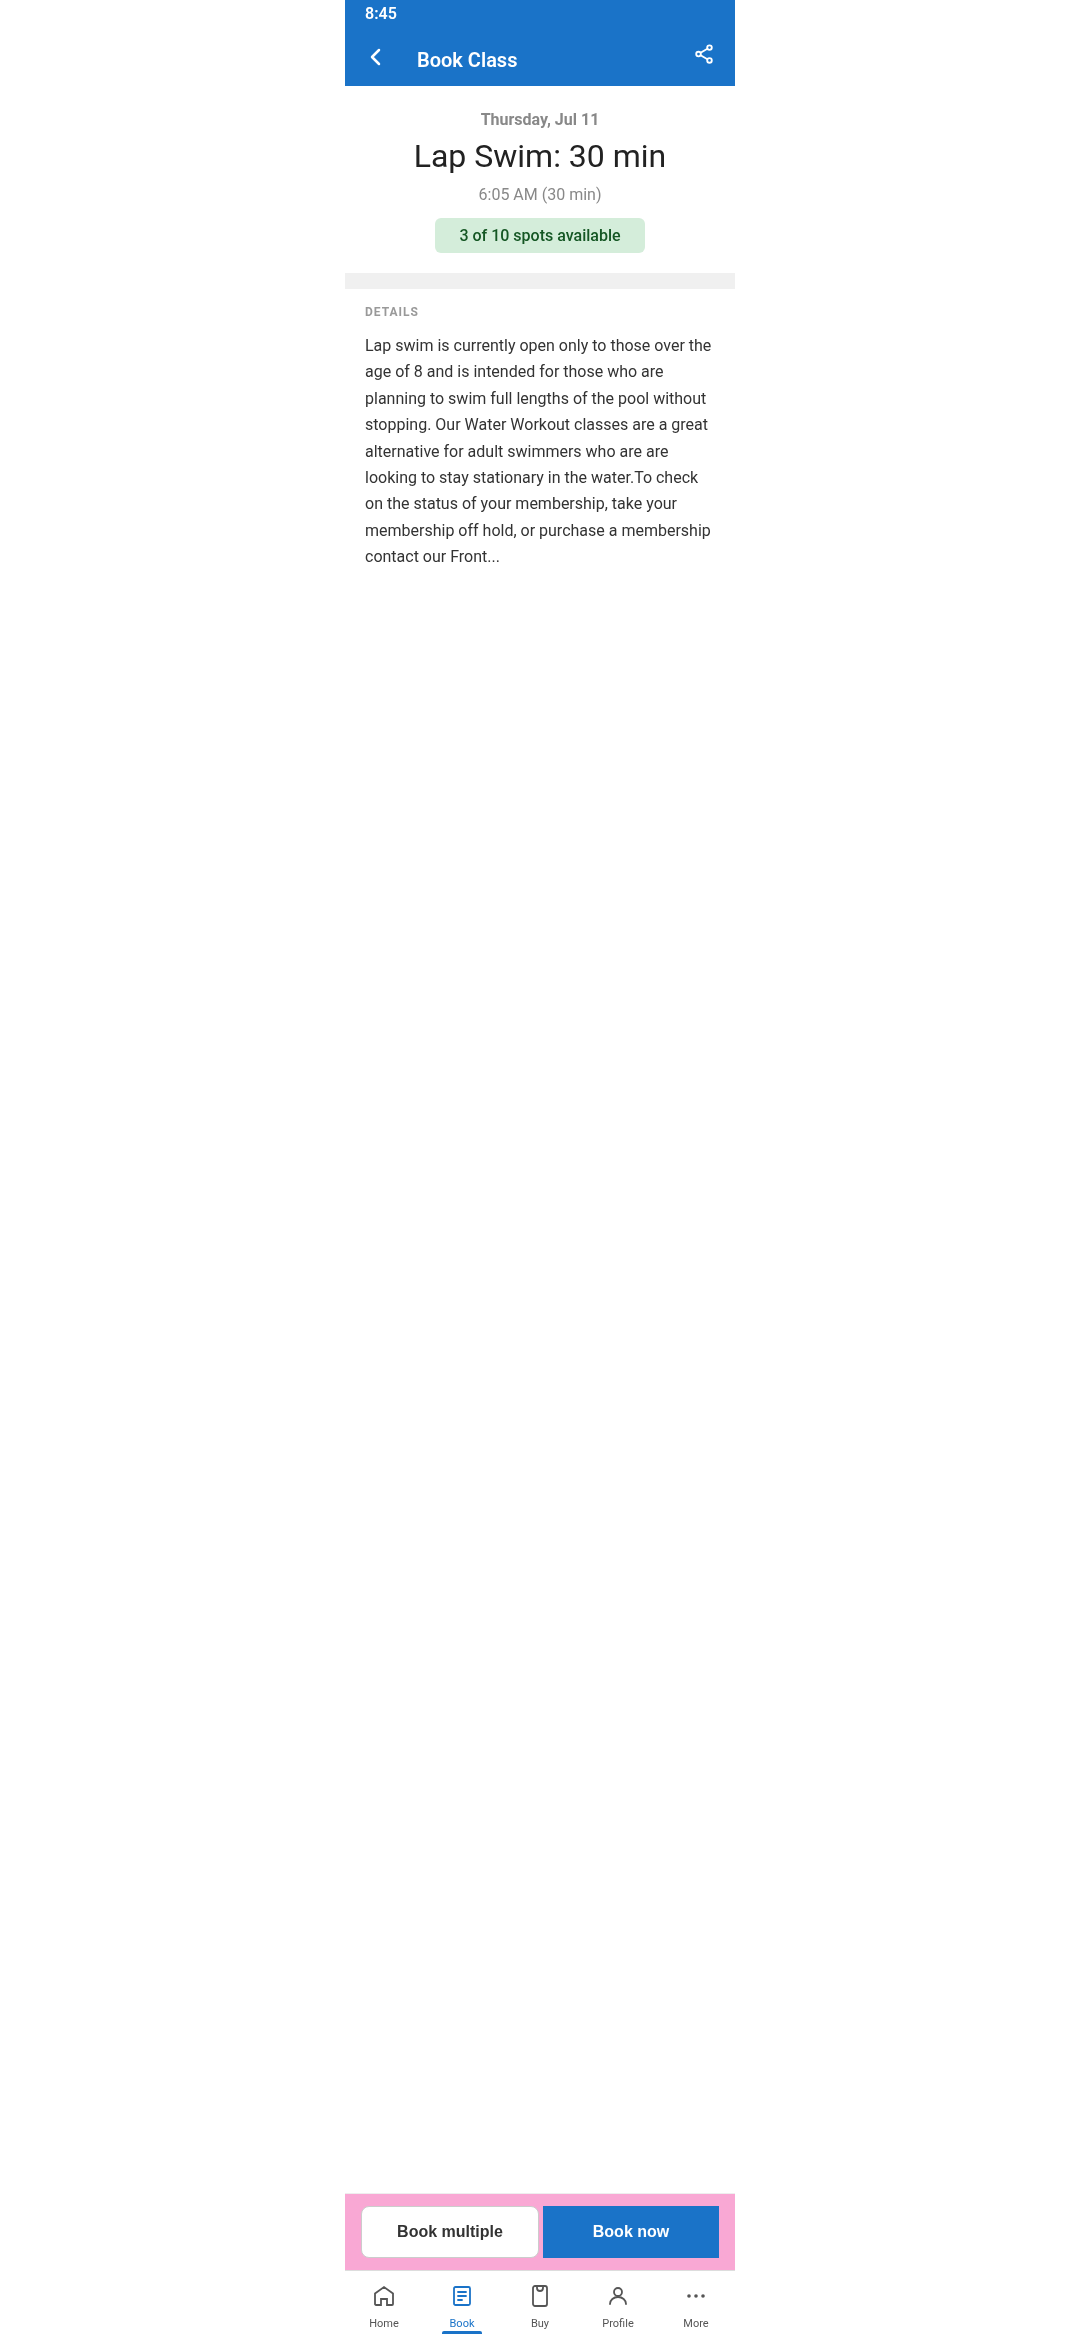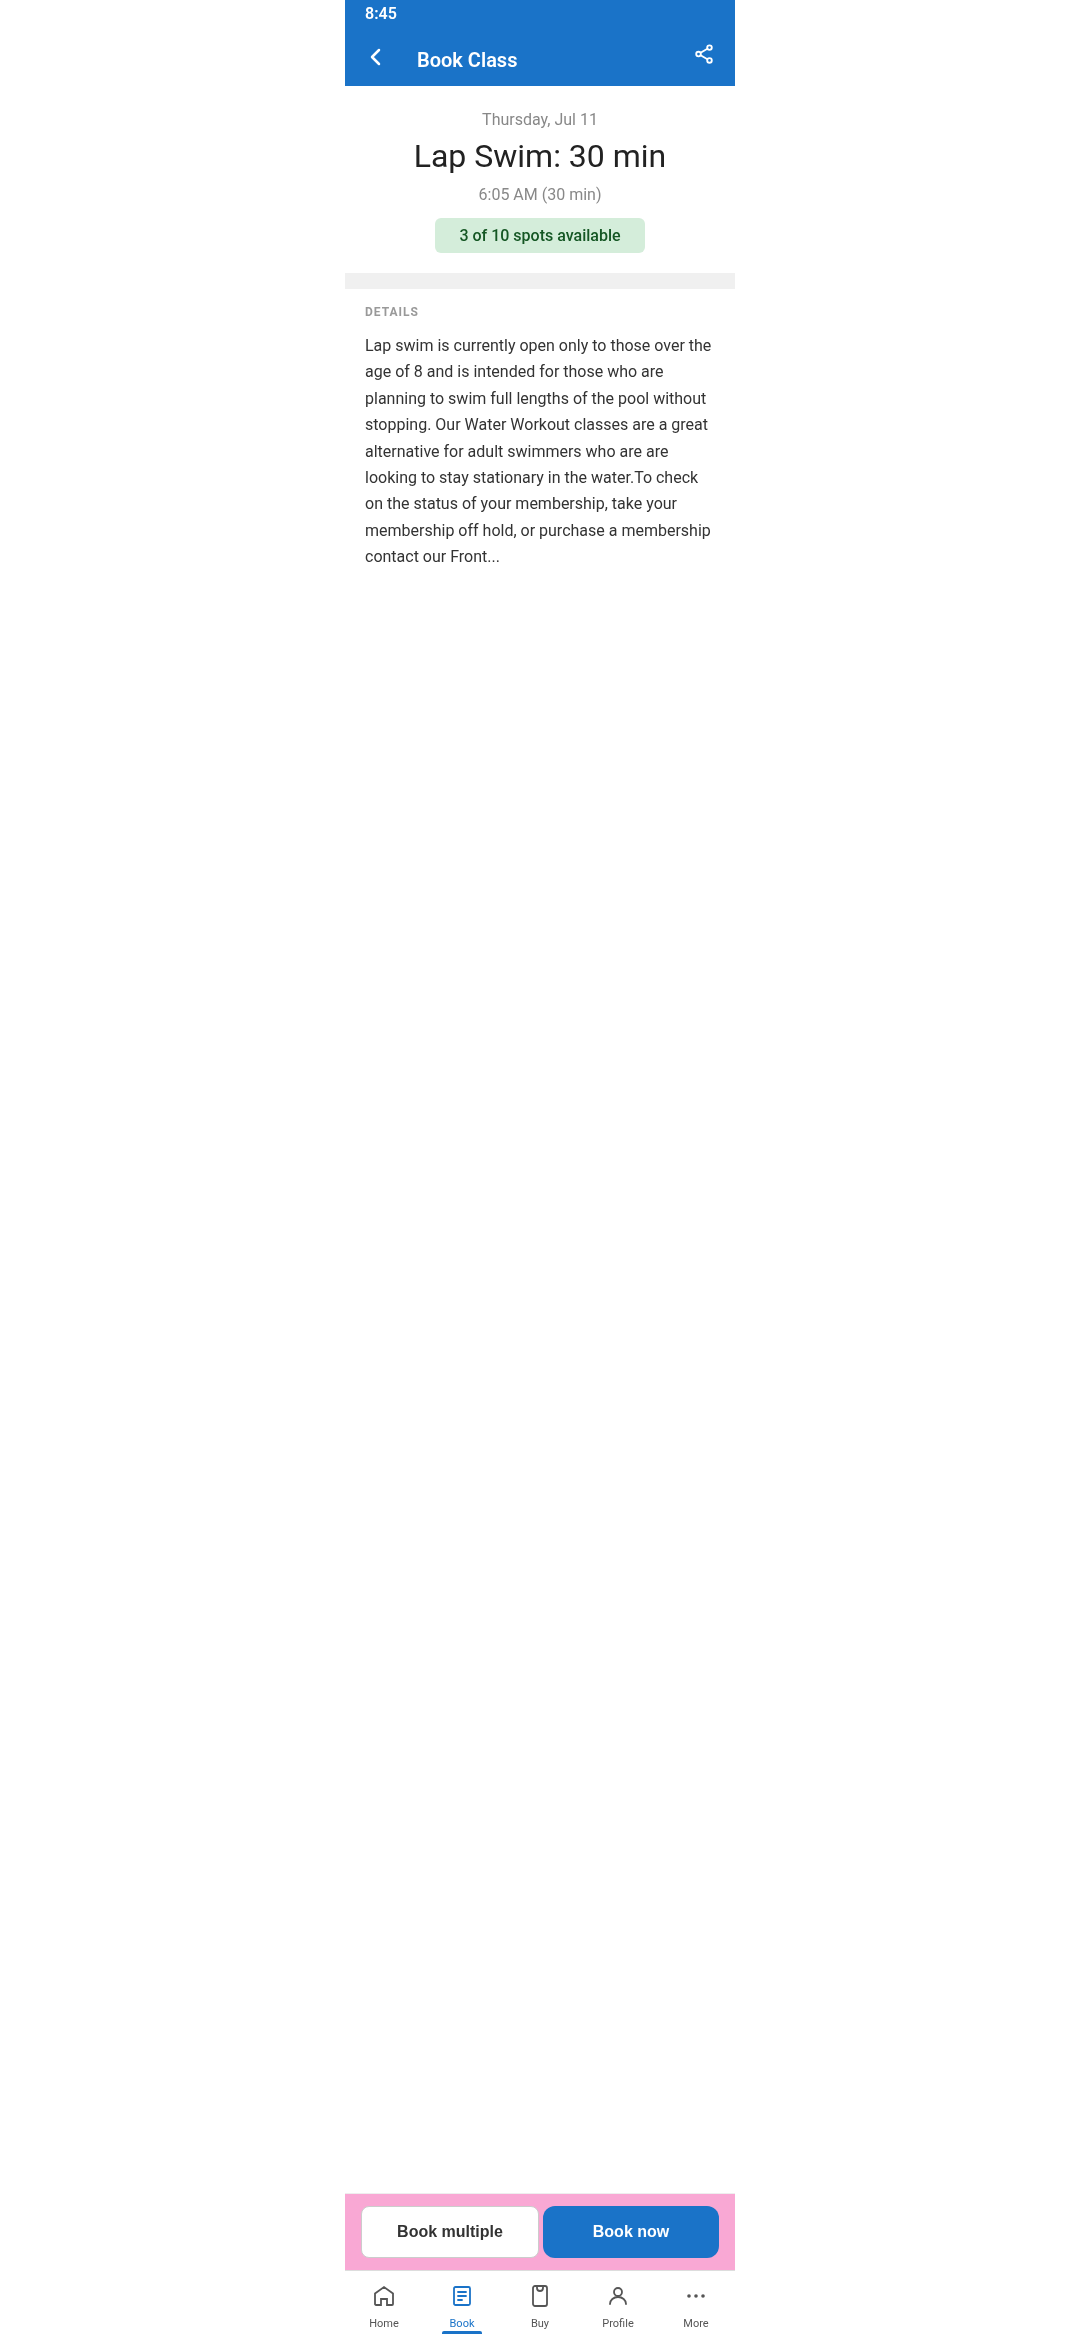--- a/index.html
+++ b/index.html
@@ -81,20 +81,21 @@
     .class-info {
       text-align: center;
       padding: 24px 20px 20px;
       background: #fff;
     }
 
     .class-date {
       color: #888;
       font-size: 16px;
       margin-bottom: 8px;
+      font-weight: bold;
     }
 
     .class-name {
       font-size: 32px;
       font-weight: 400;
       color: #222;
       margin-bottom: 10px;
     }
 
     .class-time {
@@ -191,21 +192,21 @@
       font-size: 16px;
       font-weight: 600;
       color: #333;
       cursor: pointer;
     }
 
     .btn-primary {
       flex: 1;
       padding: 16px 10px;
       border: none;
-      border-radius: 12px;
+      border-radius: 0;
       background: #1a73c8;
       font-size: 16px;
       font-weight: 600;
       color: #fff;
       cursor: pointer;
     }
 
     
     .bottom-nav {
       position: fixed;

